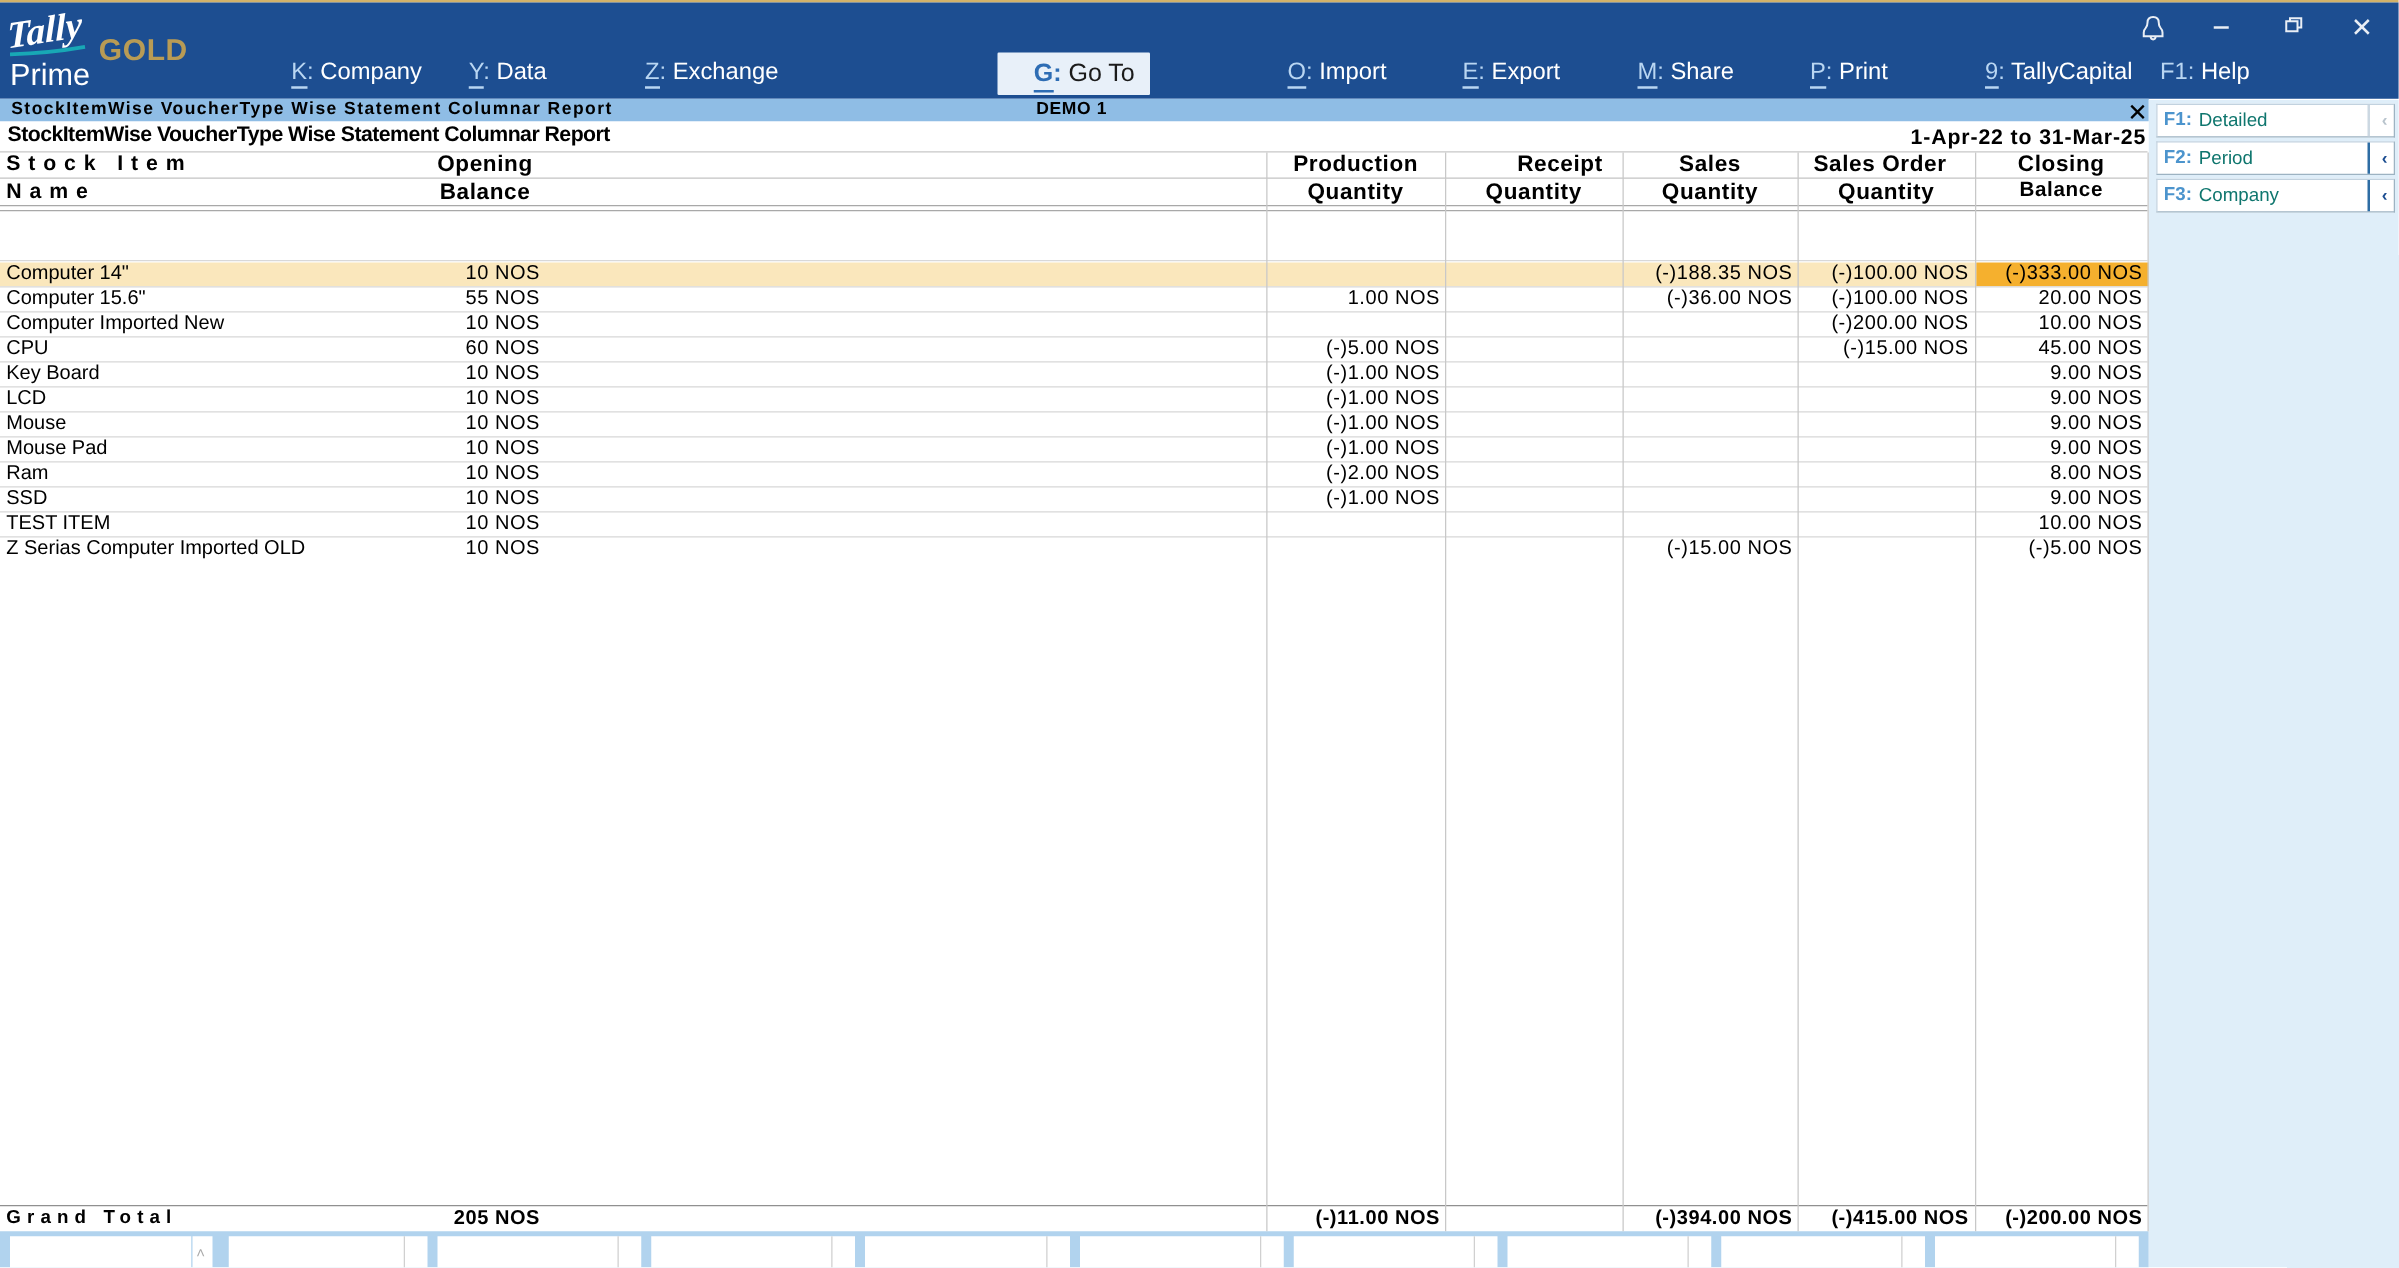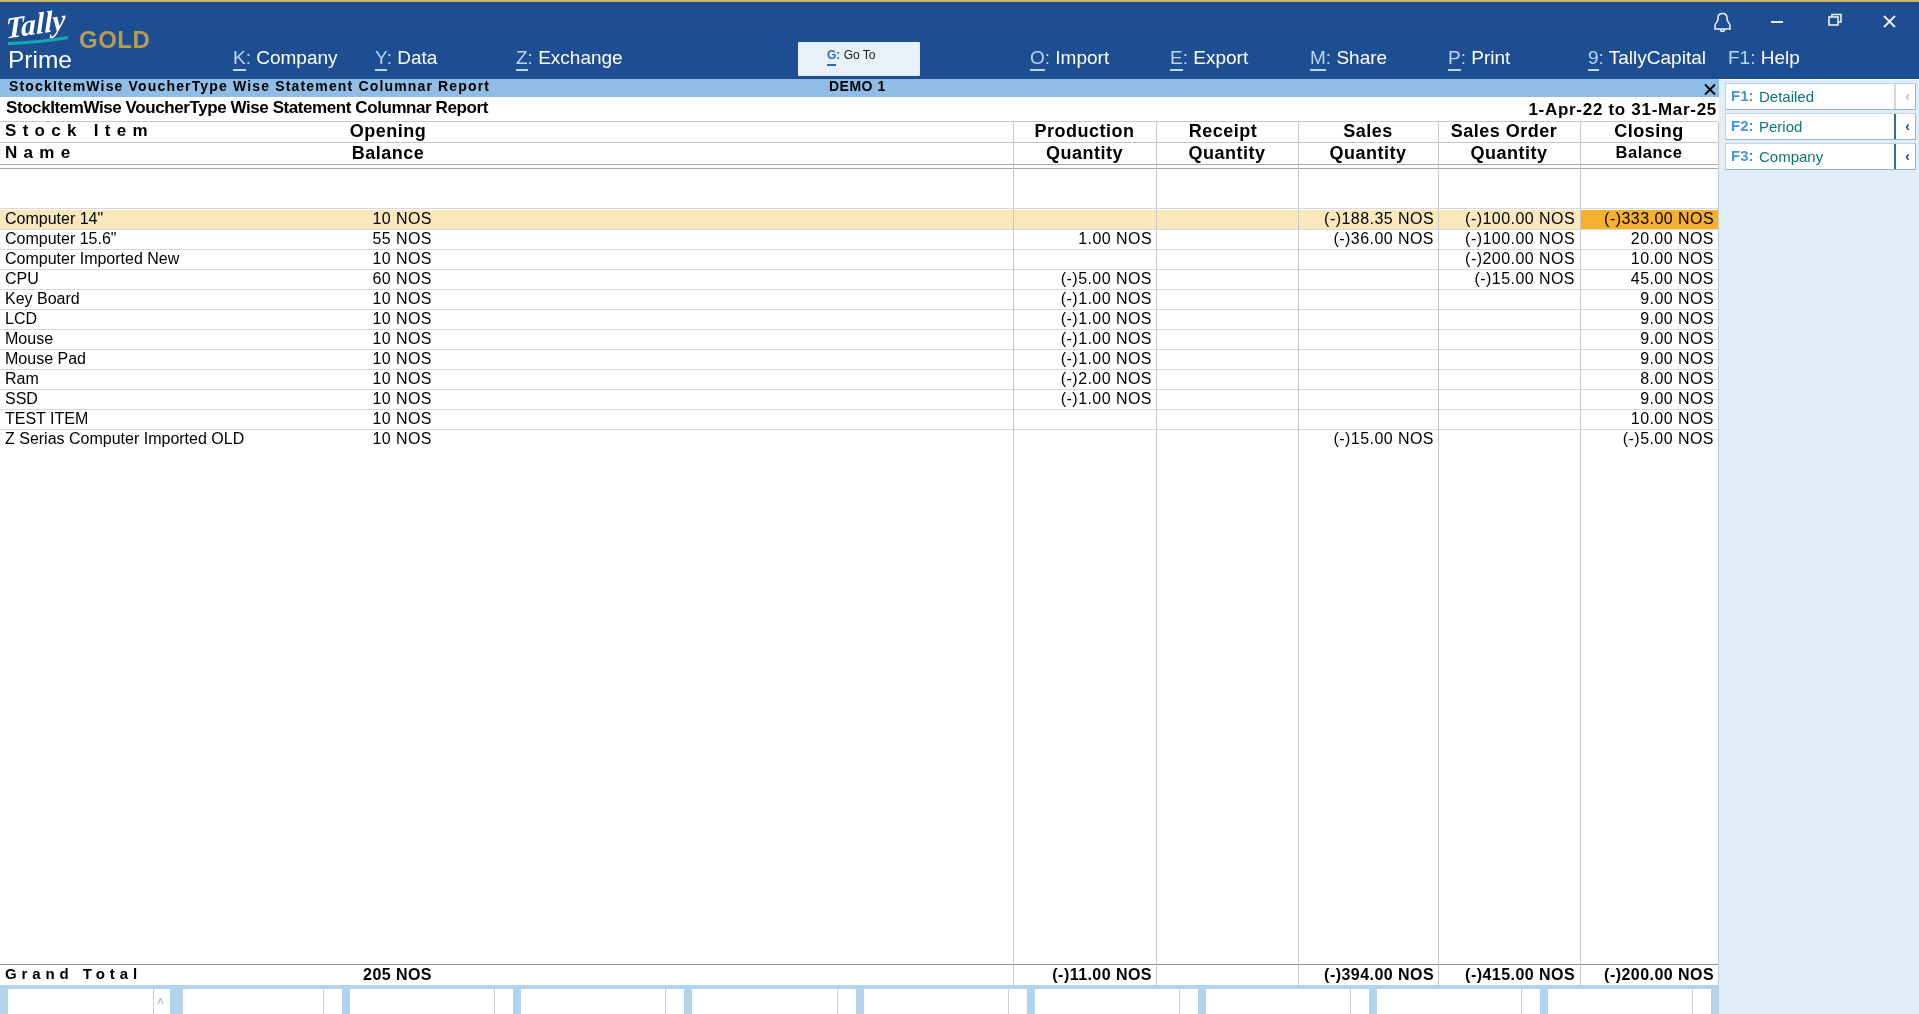--- a/index.html
+++ b/index.html
@@ -24,21 +24,21 @@
 <svg class="abs" style="left:0;top:2px" width="300" height="77" viewBox="0 0 300 77">
 <text x="11" y="36" font-family="Liberation Serif,serif" font-style="italic" font-weight="bold" font-size="30" fill="#ffffff" transform="rotate(-9 11 36) skewX(-8)">Tally</text>
 <path d="M 8 41.5 Q 40 40.5 68 35.5" stroke="#18a8b5" stroke-width="3" fill="none"></path>
 <text x="8" y="66" font-family="Liberation Sans,sans-serif" font-size="24.5" fill="#ffffff">Prime</text>
 <text x="79" y="46" font-family="Liberation Sans,sans-serif" font-size="24" font-weight="bold" letter-spacing="0.5" fill="#b89b55">GOLD</text>
 </svg>
 <div class="menu-item" style="left:233px"><span class="hk"><u>K</u>:</span> Company</div>
 <div class="menu-item" style="left:375px"><span class="hk"><u>Y</u>:</span> Data</div>
 <div class="menu-item" style="left:516px"><span class="hk"><u>Z</u>:</span> Exchange</div>
 <div class="abs" style="left:798px;top:42px;width:122px;height:34px;background:#e8f0f9;border-radius:1px"></div>
-<div class="abs" style="left:827px;top:48px;font-size:12px;color:#1b1b1b;white-space:nowrap"><span style="font-weight:bold;color:#2e6db4"><u style="text-decoration:none;border-bottom:2px solid #2e6db4;padding-bottom:2px">G</u>:</span> Go To</div>
+<div class="abs" style="left:827px;top:48px;font-size:20px;color:#1b1b1b;white-space:nowrap"><span style="font-weight:bold;color:#2e6db4"><u style="text-decoration:none;border-bottom:2px solid #2e6db4;padding-bottom:2px">G</u>:</span> Go To</div>
 <div class="menu-item" style="left:1030px"><span class="hk"><u>O</u>:</span> Import</div>
 <div class="menu-item" style="left:1170px"><span class="hk"><u>E</u>:</span> Export</div>
 <div class="menu-item" style="left:1310px"><span class="hk"><u>M</u>:</span> Share</div>
 <div class="menu-item" style="left:1448px"><span class="hk"><u>P</u>:</span> Print</div>
 <div class="menu-item" style="left:1588px"><span class="hk"><u>9</u>:</span> TallyCapital</div>
 <div class="menu-item" style="left:1728px"><span class="hk">F1:</span> Help</div>
 <svg class="abs" style="left:1705px;top:8px" width="210" height="28" viewBox="0 0 210 28">
 <g stroke="#e9eef5" stroke-width="1.6" fill="none">
 <path d="M 10 21 L 10 18 Q 10 16 11.5 14.5 Q 13 13 13 10 Q 13 5.5 17.5 5.5 Q 22 5.5 22 10 Q 22 13 23.5 14.5 Q 25 16 25 18 L 25 21 Z"></path>
 <path d="M 15.5 21 Q 15.5 23.5 17.5 23.5 Q 19.5 23.5 19.5 21"></path>
@@ -59,21 +59,21 @@
     </g>
   </svg>
 <div class="abs" style="left:6px;top:98px;font-size:17px;font-weight:bold;letter-spacing:-0.42px;color:#000;white-space:nowrap">StockItemWise VoucherType Wise Statement Columnar Report</div>
 <div class="abs" style="left:1317px;top:100px;width:400px;font-size:17px;font-weight:bold;letter-spacing:0.7px;color:#000;text-align:right;white-space:nowrap">1-Apr-22 to 31-Mar-25</div>
 <div class="abs" style="left:5px;top:121px;font-size:17px;font-weight:bold;letter-spacing:6.3px;white-space:nowrap">Stock Item</div>
 <div class="abs" style="left:5px;top:143px;font-size:17px;font-weight:bold;letter-spacing:6.3px;white-space:nowrap">Name</div>
 <div class="hdr" style="left:308px;top:121px;width:160px">Opening</div>
 <div class="hdr" style="left:308px;top:143px;width:160px">Balance</div>
 <div class="hdr" style="left:1013px;top:121px;width:143px">Production</div>
 <div class="hdr" style="left:1013px;top:143px;width:143px;font-size:18px">Quantity</div>
-<div class="hdr" style="left:1152px;top:121px;width:142px">Receipt</div>
+<div class="hdr" style="left:1177px;top:121px;width:142px">Receipt</div>
 <div class="hdr" style="left:1156px;top:143px;width:142px;font-size:18px">Quantity</div>
 <div class="hdr" style="left:1298px;top:121px;width:140px">Sales</div>
 <div class="hdr" style="left:1298px;top:143px;width:140px;font-size:18px">Quantity</div>
 <div class="hdr" style="left:1433px;top:121px;width:142px">Sales Order</div>
 <div class="hdr" style="left:1438px;top:143px;width:142px;font-size:18px">Quantity</div>
 <div class="hdr" style="left:1580px;top:121px;width:138px">Closing</div>
 <div class="hdr" style="left:1580px;top:143px;width:138px;font-size:16.5px">Balance</div>
 <div class="hline" style="left:0;top:121px;width:1718px;background:#c8c8c8"></div>
 <div class="hline" style="left:0;top:142px;width:1718px;background:#c4c4c4"></div>
 <div class="hline" style="left:0;top:164px;width:1718px;background:#a8a8a8"></div>

